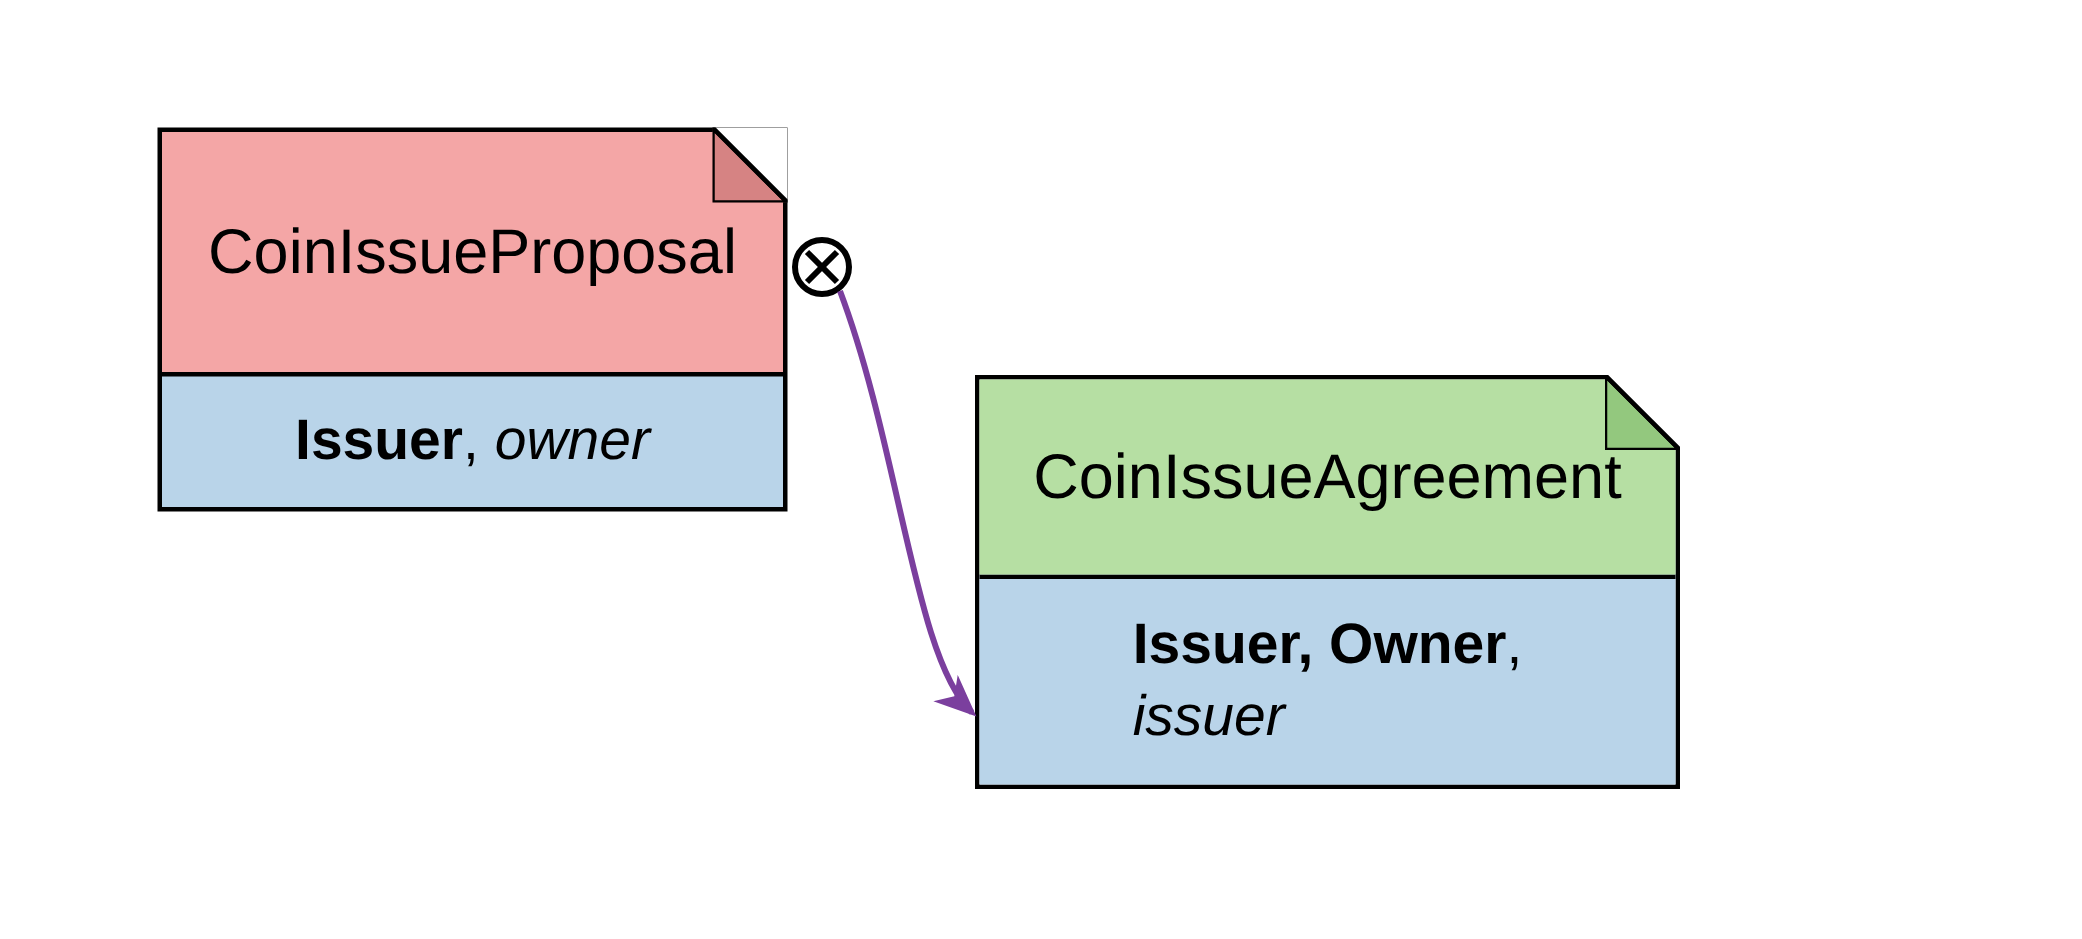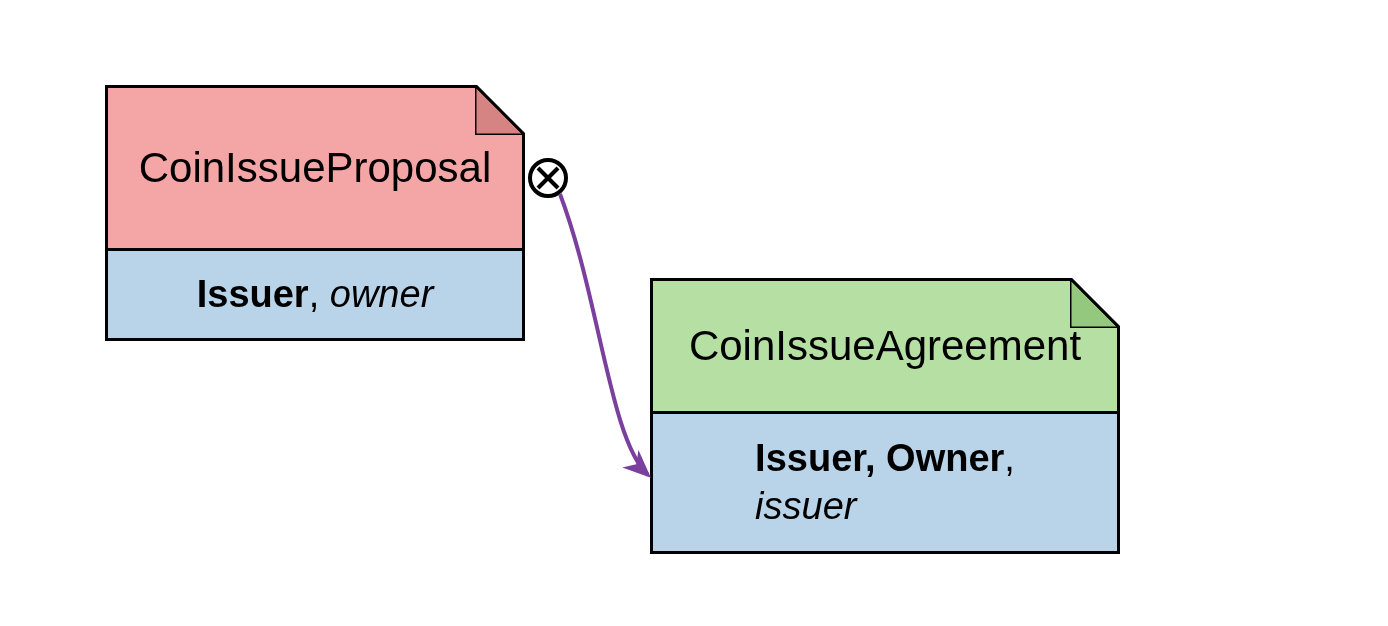--- a/index.html
+++ b/index.html
@@ -70,21 +70,21 @@
         <line x1="0" y1="0" x2="50" y2="50" stroke="#000" stroke-width="3"></line>
       </svg>
     </div>
     <div class="parties" style="height: 90px; background-color: rgb(185, 212, 233);">
       <span>
         <span class="bold">Issuer</span><span>, </span><span class="ital">owner</span>
       </span>
     </div>
   </div>
 
-  <div class="node" style="left:650px; top:250px; width:470px;margin-top:28px;">
+  <div class="node" style="left:650px; top:250px; width:470px;">
     <div class="title" style="height: 130px; background-color: rgb(182, 223, 163);">
       <span>CoinIssueAgreement</span>
       <svg class="dogear" viewBox="0 0 50 50">
         <polygon points="0,0 50,50 0,50" stroke="#000" stroke-width="3" fill="#93c87e"></polygon>
         <polygon points="0,0 50,50 50,0" fill="#ffffff"></polygon>
         <line x1="0" y1="0" x2="50" y2="50" stroke="#000" stroke-width="3"></line>
       </svg>
     </div>
     <div class="parties" style="height: 140px; background-color: rgb(185, 212, 233);">
       <span>

